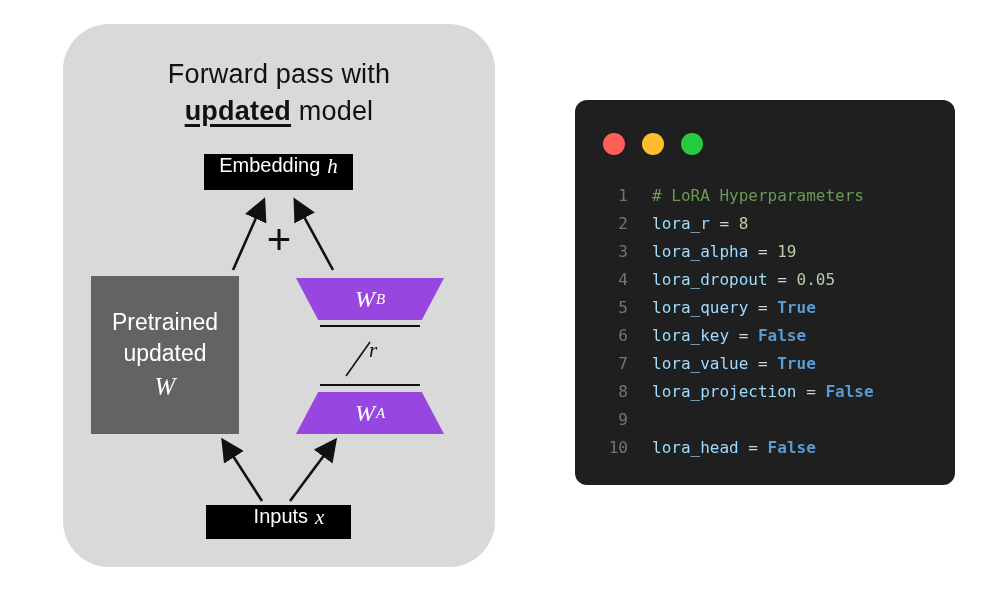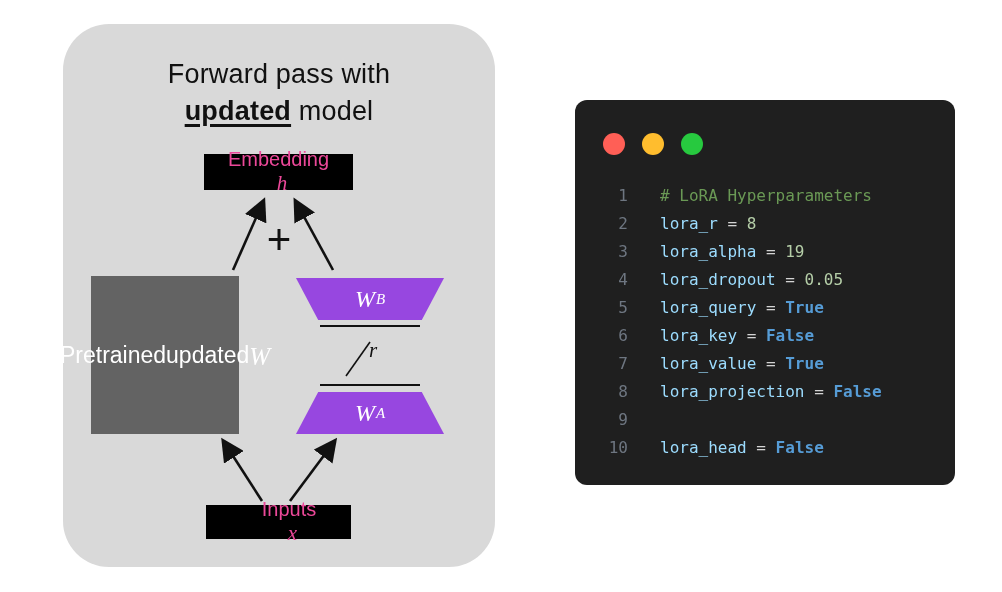--- a/index.html
+++ b/index.html
@@ -16,38 +16,38 @@
     font-size:27px; color:#111; line-height:1.38; letter-spacing:0.2px;
   }
   .diagram-title .u { font-weight:bold; text-decoration:underline; text-underline-offset:4px; text-decoration-thickness:2.5px; }
 
   .arrows { position:absolute; left:0; top:0; width:432px; height:543px; }
   .arrow-line { stroke:#111; stroke-width:2.6; }
   .hline { stroke:#111; stroke-width:2.2; }
   .slash { stroke:#111; stroke-width:1.6; }
 
   .black-box {
-    position:absolute; background:var(--box-black, #000); color:#ec4899;
-    display:flex; align-items:center; justify-content:center; font-size:20px;flex-direction:column;
+    position:absolute; background:var(--box-black, #000); color:#ffffff;
+    display:flex; justify-content:center; font-size:20px;
   }
   .embedding-box { left:141px; top:130px; width:149px; height:36px; }
   .inputs-box    { left:143px; top:481px; width:145px; height:34px;padding-left:21px; }
 
   .mathvar { font-family:"Liberation Serif", serif; font-style:italic; }
   .black-box .mathvar { margin-left:7px; font-size:21px; }
 
   .plus-sign {
     position:absolute; left:0; top:192px; width:432px; text-align:center;
     font-size:42px; color:#111; font-family:"Liberation Sans", sans-serif;
   }
 
   .pretrained-box {
     position:absolute; left:28px; top:252px; width:148px; height:158px;
     background:var(--pretrained-gray, #636363); color:#fff;
-    display:flex; flex-direction:row; align-items:center; justify-content:center;
+    display:flex; flex-direction:column; align-items:center; justify-content:center;
     font-size:23px; line-height:1.32;
   }
   .pretrained-box .mathvar { font-size:25px; margin-top:2px; }
 
   .trapezoid {
     position:absolute; left:233px; width:148px; height:42px;
     background:var(--lora-purple, #9747e0); color:#fff;
     display:flex; align-items:center; justify-content:center;
   }
   .trap-b { top:254px; clip-path:polygon(0 0, 100% 0, 85% 100%, 15% 100%); }
@@ -66,21 +66,21 @@
   }
   .traffic-lights { display:flex; gap:17px; padding:33px 0 0 28px; }
   .tl { width:22px; height:22px; border-radius:50%; display:inline-block; cursor:pointer; }
   .tl.red    { background:var(--traffic-red, #ff5f56); }
   .tl.yellow { background:var(--traffic-yellow, #ffbd2e); }
   .tl.green  { background:var(--traffic-green, #27c93f); }
 
   .code-lines { margin-top:27px; font-family:"DejaVu Sans Mono", monospace; font-size:16px; }
   .code-line { display:flex; height:28px; line-height:28px; white-space:pre; }
   .line-num { width:53px; text-align:right; color:var(--line-num, #6e7681); flex:none; }
-  .code-text { margin-left:32px; }
+  .code-text { margin-left:24px; }
   .tok-comment { color:var(--code-comment, #6a9955); }
   .tok-var     { color:var(--code-var, #9cdcfe); }
   .tok-num     { color:var(--code-num, #b5cea8); }
   .tok-bool    { color:var(--code-bool, #569cd6);font-weight:bold; }
   .tok-plain   { color:var(--code-plain, #d4d4d4); }
 </style>
 </head>
 <body>
 
 <div class="diagram-panel">

